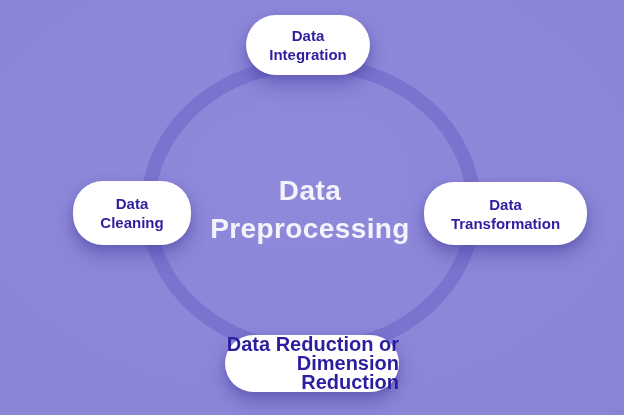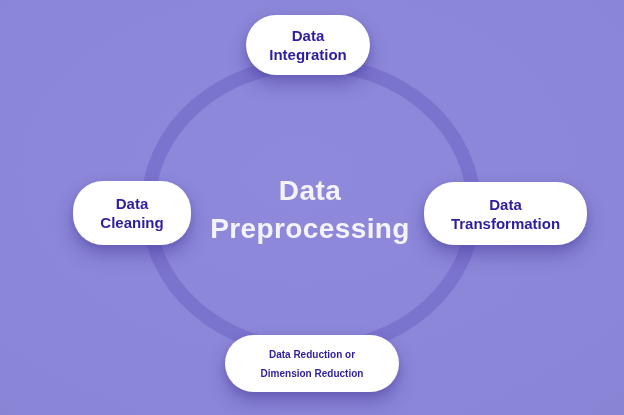--- a/index.html
+++ b/index.html
@@ -58,21 +58,21 @@
     font-size: 15px;
     line-height: 19px;
     font-weight: 700;
     text-align: center;
     white-space: pre-line;
   }
   .pill-integration    { left: 246px; top: 15px;  width: 124px; height: 60px; }
   .pill-cleaning       { left: 73px;  top: 181px; width: 118px; height: 64px; }
   .pill-transformation { left: 424px; top: 182px; width: 163px; height: 63px; }
   .pill-reduction      { left: 225px; top: 335px; width: 174px; height: 57px; }
-  .pill-reduction .pill-label { font-size: 10px; }
+  .pill-reduction .pill-label { font-size: 20px; text-align: right; }
 </style>
 </head>
 <body>
 
 <div class="stage">
 
   <svg class="ring" viewBox="0 0 624 415" xmlns="http://www.w3.org/2000/svg">
     <ellipse cx="311" cy="207" rx="163" ry="143"></ellipse>
   </svg>
 

